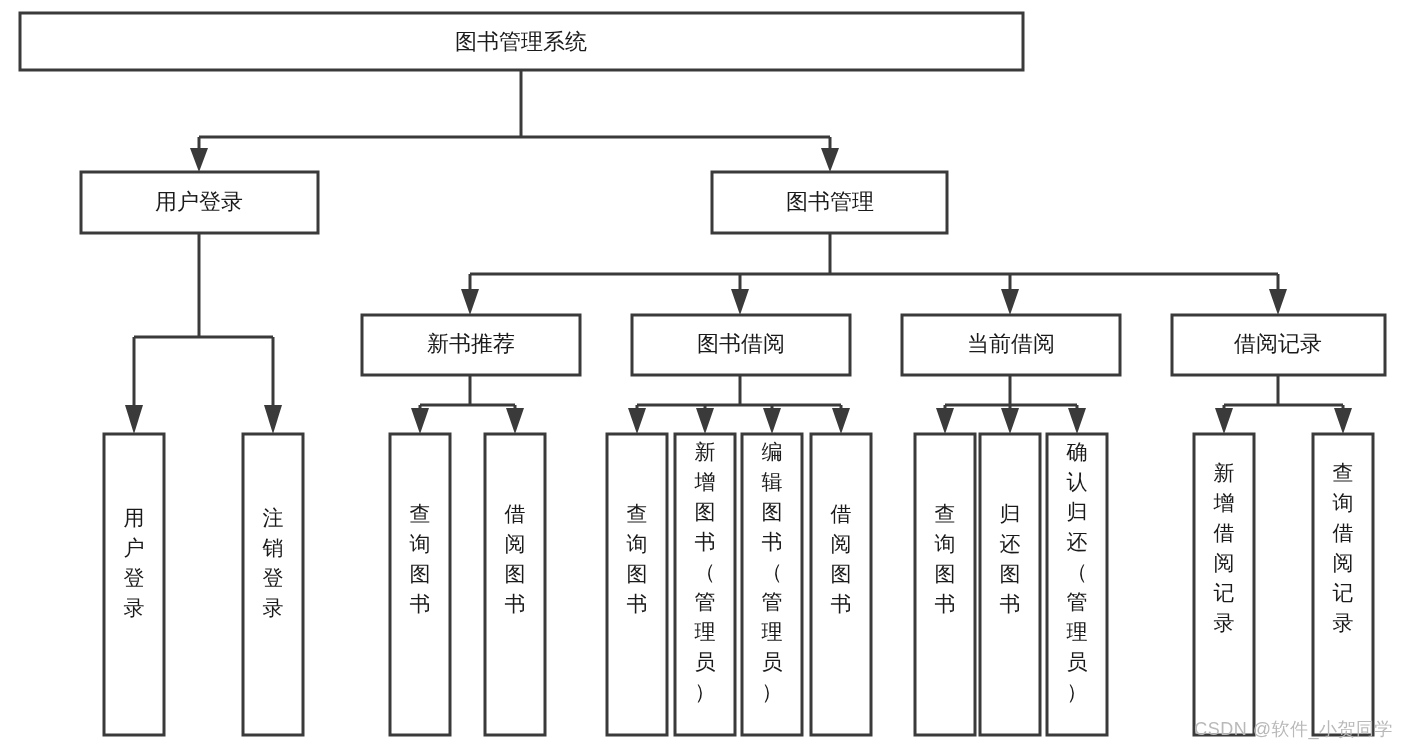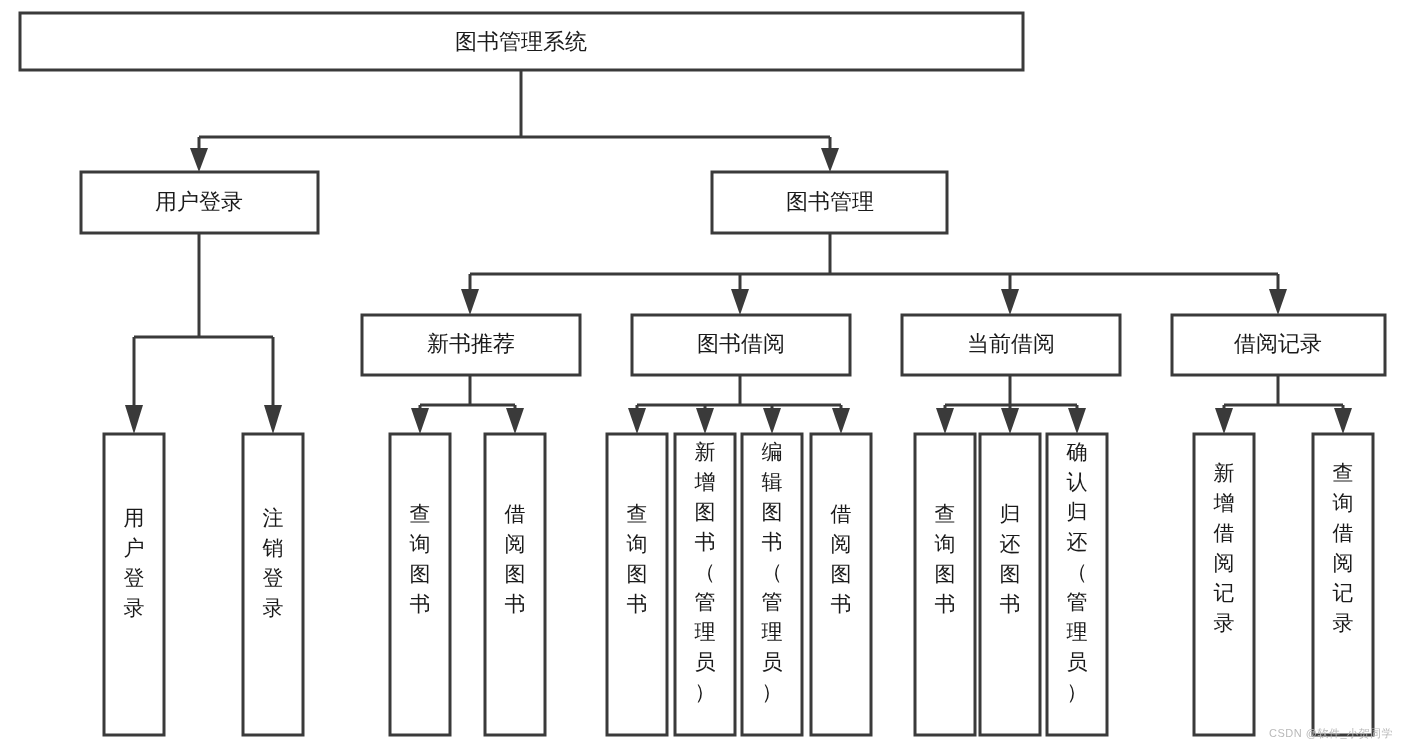--- a/index.html
+++ b/index.html
@@ -51,21 +51,21 @@
     fill: #1a1a1a;
     font-family: "Liberation Sans", "DejaVu Sans", sans-serif;
     font-size: 21px;
     text-anchor: middle;
   }
   .watermark {
     position: absolute;
     right: 12px;
     bottom: 6px;
     font-family: "Liberation Sans", "DejaVu Sans", sans-serif;
-    font-size: 11px;
+    font-size: 18px;
     color: #b9b9b9;
     letter-spacing: 0.5px;
     white-space: nowrap;
     pointer-events: none;
   }
 </style>
 </head>
 <body>
 
 <div id="stage">

